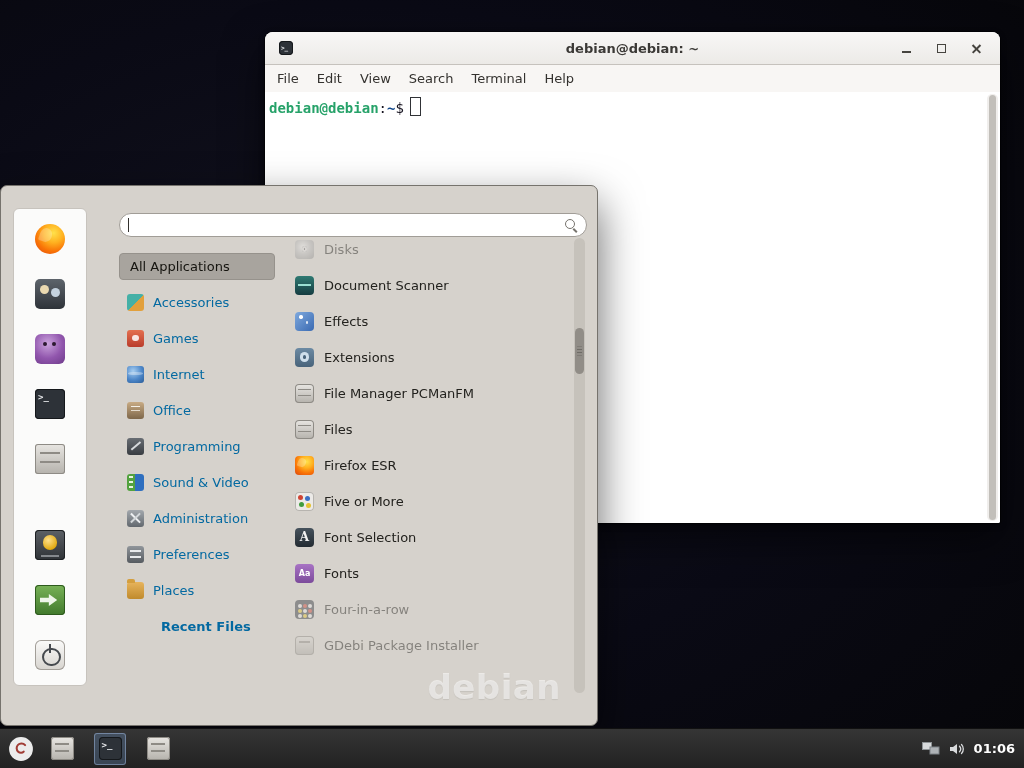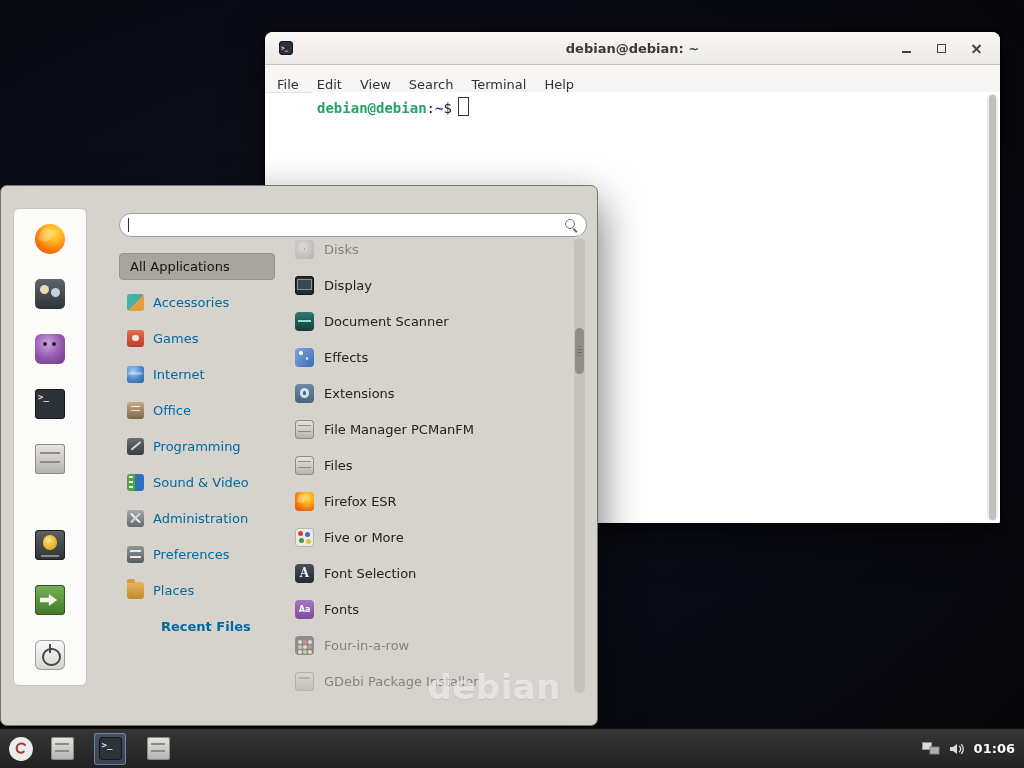--- a/index.html
+++ b/index.html
@@ -19,23 +19,23 @@
   .win-title{position:absolute;left:0;right:0;text-align:center;font-weight:bold;font-size:13px;color:#3b3936;}
   .title-ico-wrap{margin-left:14px;z-index:1;display:flex;}
   .win-controls{margin-left:auto;display:flex;gap:20px;padding-right:16px;z-index:1;}
   .wc{width:15px;height:15px;position:relative;}
   .wcg{position:absolute;inset:0;}
   .minimize-icon::before{content:"";position:absolute;left:3px;bottom:3px;width:9px;height:2px;background:#46443f;}
   .maximize-icon::before{content:"";position:absolute;left:3px;top:3px;right:3px;bottom:3px;border:1.5px solid #46443f;}
   .close-icon::before,.close-icon::after{content:"";position:absolute;left:2px;top:7px;width:11px;height:1.8px;background:#46443f;}
   .close-icon::before{transform:rotate(45deg);}
   .close-icon::after{transform:rotate(-45deg);}
-  .menubar{height:27px;display:flex;align-items:flex-end;background:#f8f6f4;border-bottom:1px solid #e6e3df;padding-left:3px;}
+  .menubar{height:27px;display:flex;align-items:center;background:#f8f6f4;border-bottom:1px solid #e6e3df;padding-left:3px;}
   .mb-item{padding:0 9px;font-size:13px;color:#34322f;}
-  .terminal-body{position:absolute;left:0;right:0;top:60px;bottom:0;background:#fff;border-radius:0 0 2px 2px;margin-left:48px;}
+  .terminal-body{position:absolute;left:0;right:0;top:60px;bottom:0;background:#fff;border-radius:0 0 2px 2px;}
   .prompt{padding:5px 2px 0 4px;font:14px "DejaVu Sans Mono","Liberation Mono",monospace;color:#171421;}
   .prompt .bold{font-weight:bold;}
   .cursor{display:inline-block;width:9px;height:17px;border:1px solid #303236;vertical-align:-3px;margin-left:6px;}
   .t-scroll{position:absolute;top:2px;bottom:2px;right:2px;width:11px;background:#f0eeec;border-radius:5px;}
   .t-thumb{position:absolute;left:2px;right:2px;top:1px;bottom:1px;background:#c2bfba;border-radius:5px;}
 
   
   .menu-window{position:absolute;left:0;top:185px;width:598px;height:541px;background:#d6d2cc;
     border:1px solid #76736d;border-radius:7px;box-sizing:border-box;
     box-shadow:0 18px 44px rgba(0,0,0,.6);}
@@ -293,24 +293,20 @@
         <div class="cat no-icon">
           <span class="cat-label">Recent Files</span>
         </div>
       </div>
     <div class="app-list">
         <div class="app dimmed">
           <span class="icon disks-icon"></span>
           <span class="app-label">Disks</span>
         </div>
         <div class="app">
-          <span class="icon display-icon"></span>
-          <span class="app-label">Display</span>
-        </div>
-        <div class="app">
           <span class="icon document-scanner-icon"></span>
           <span class="app-label">Document Scanner</span>
         </div>
         <div class="app">
           <span class="icon effects-icon"></span>
           <span class="app-label">Effects</span>
         </div>
         <div class="app">
           <span class="icon extensions-icon"></span>
           <span class="app-label">Extensions</span>

